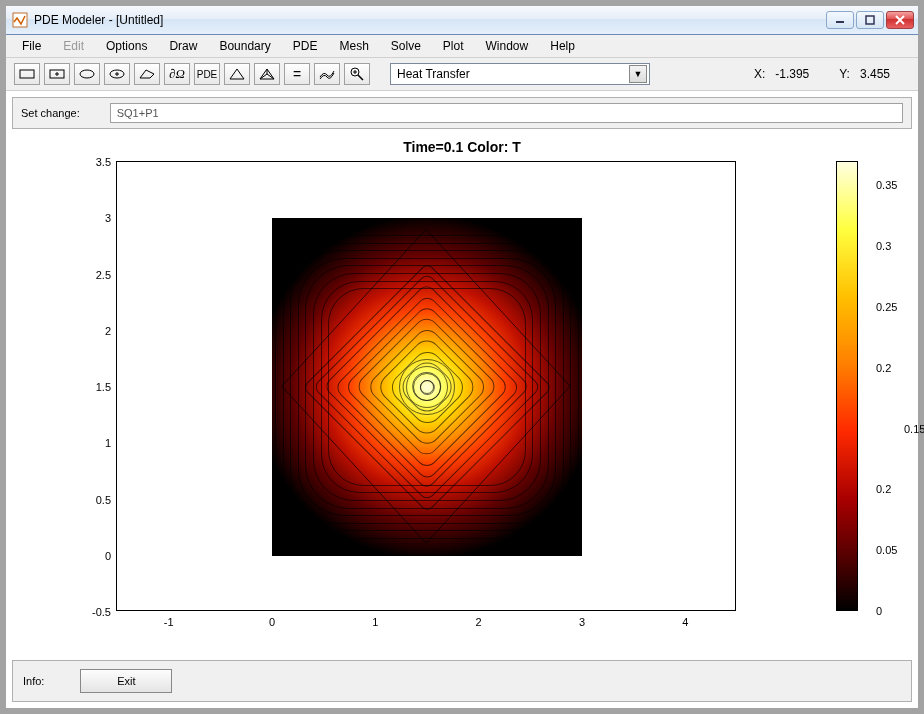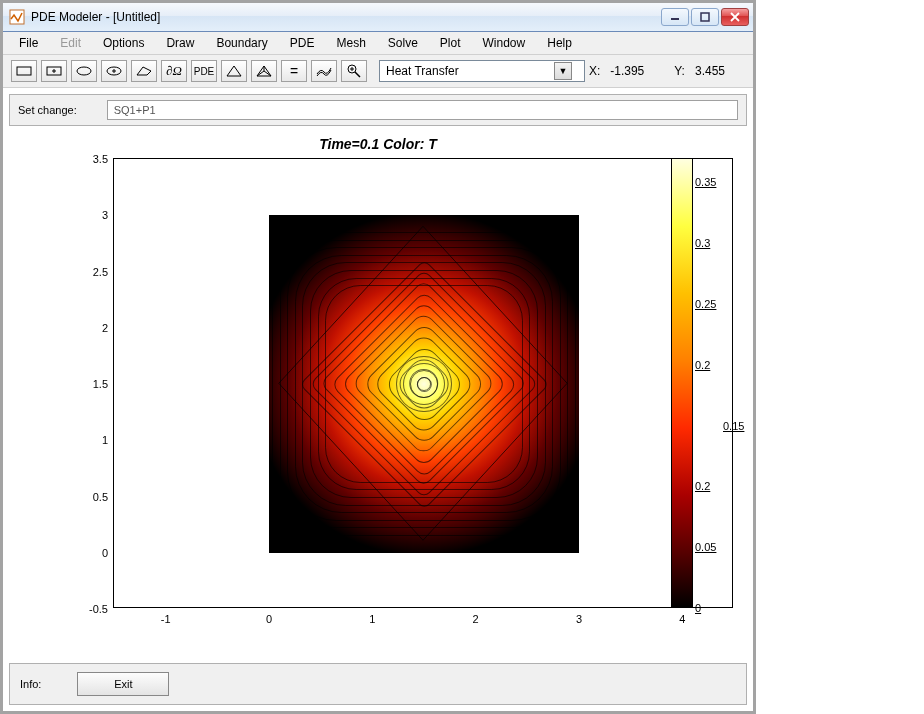--- a/index.html
+++ b/index.html
@@ -6,25 +6,25 @@
     margin: 0;
     padding: 0;
     font-family: "Segoe UI", Tahoma, Arial, sans-serif;
     font-size: 12px;
     background: #fff;
     width: 924px;
     height: 714px;
     overflow: hidden;
   }
   .window {
-    width: 756px;
+    width: 924px;
     height: 714px;
     display: flex;
     flex-direction: column;
-    border: 3px solid #a3a3a3;
+    border: 6px solid #a3a3a3;
     box-sizing: border-box;
   }
   
   .titlebar {
     height: 28px;
     background: linear-gradient(to bottom, #f6f9fd 0%, #e6eef8 45%, #d6e5f5 46%, #e4effa 100%);
     border-bottom: 1px solid #6b8ab8;
     display: flex;
     align-items: center;
     padding: 0 4px;
@@ -84,22 +84,22 @@
     font-size:12px;
     box-sizing:border-box;
   }
   .tool-btn svg { pointer-events:none; }
   .mode-select {
     flex:1;
     height:20px;
     border:1px solid #7a8a9a;
     background:#fff;
     display:flex; align-items:center;
-    padding: 0 12px 0 6px;
-    margin-left:8px;
+    padding: 0 2px 0 6px;
+    margin-left:16px;
     max-width:250px;
     justify-content:space-between;
   }
   .mode-select .arrow {
     width:16px; height:16px;
     border:1px solid #888;
     background:linear-gradient(to bottom,#f4f4f4,#dcdcdc);
     display:flex;align-items:center;justify-content:center;
     font-size:9px;
   }
@@ -137,21 +137,20 @@
     flex:1;
     position:relative;
     background:#fff;
   }
   .plot-title {
     position:absolute;
     top:4px; left:0; right:0;
     text-align:center;
     font-weight:bold;
     font-size:14px;
-    font-style:italic;
   }
   .axes-box {
     position:absolute;
     left:110px; top:26px;
     width:620px; height:450px;
     border:1px solid #000;
     box-sizing:border-box;
     background:#fff;
   }
   .heat-rect {
@@ -177,21 +176,21 @@
   
   .colorbar {
     position:absolute;
     right:60px; top:26px;
     width:22px; height:450px;
     border:1px solid #000;
     background: linear-gradient(to top,#000000 0%,#550000 12%,#aa0000 25%,#ff2a00 40%,#ff8000 55%,#ffc000 70%,#ffff40 85%,#ffffe0 100%);
     box-sizing:border-box;
   }
   .cb-ticks { position:absolute; right:30px; top:26px; height:450px; width:28px; font-size:11px; }
-  .cb-ticks div { position:absolute; left:0; transform:translateY(-50%);text-decoration:underline; }
+  .cb-ticks div { position:absolute; left:16px; transform:translateY(-50%); }
   
   .bottom-bar {
     height:40px;
     margin:0 6px 6px 6px;
     border:1px solid #b0b0b0;
     background:#f0f0f0;
     display:flex; align-items:center;
     padding:0 10px;
     gap:36px;
   }

